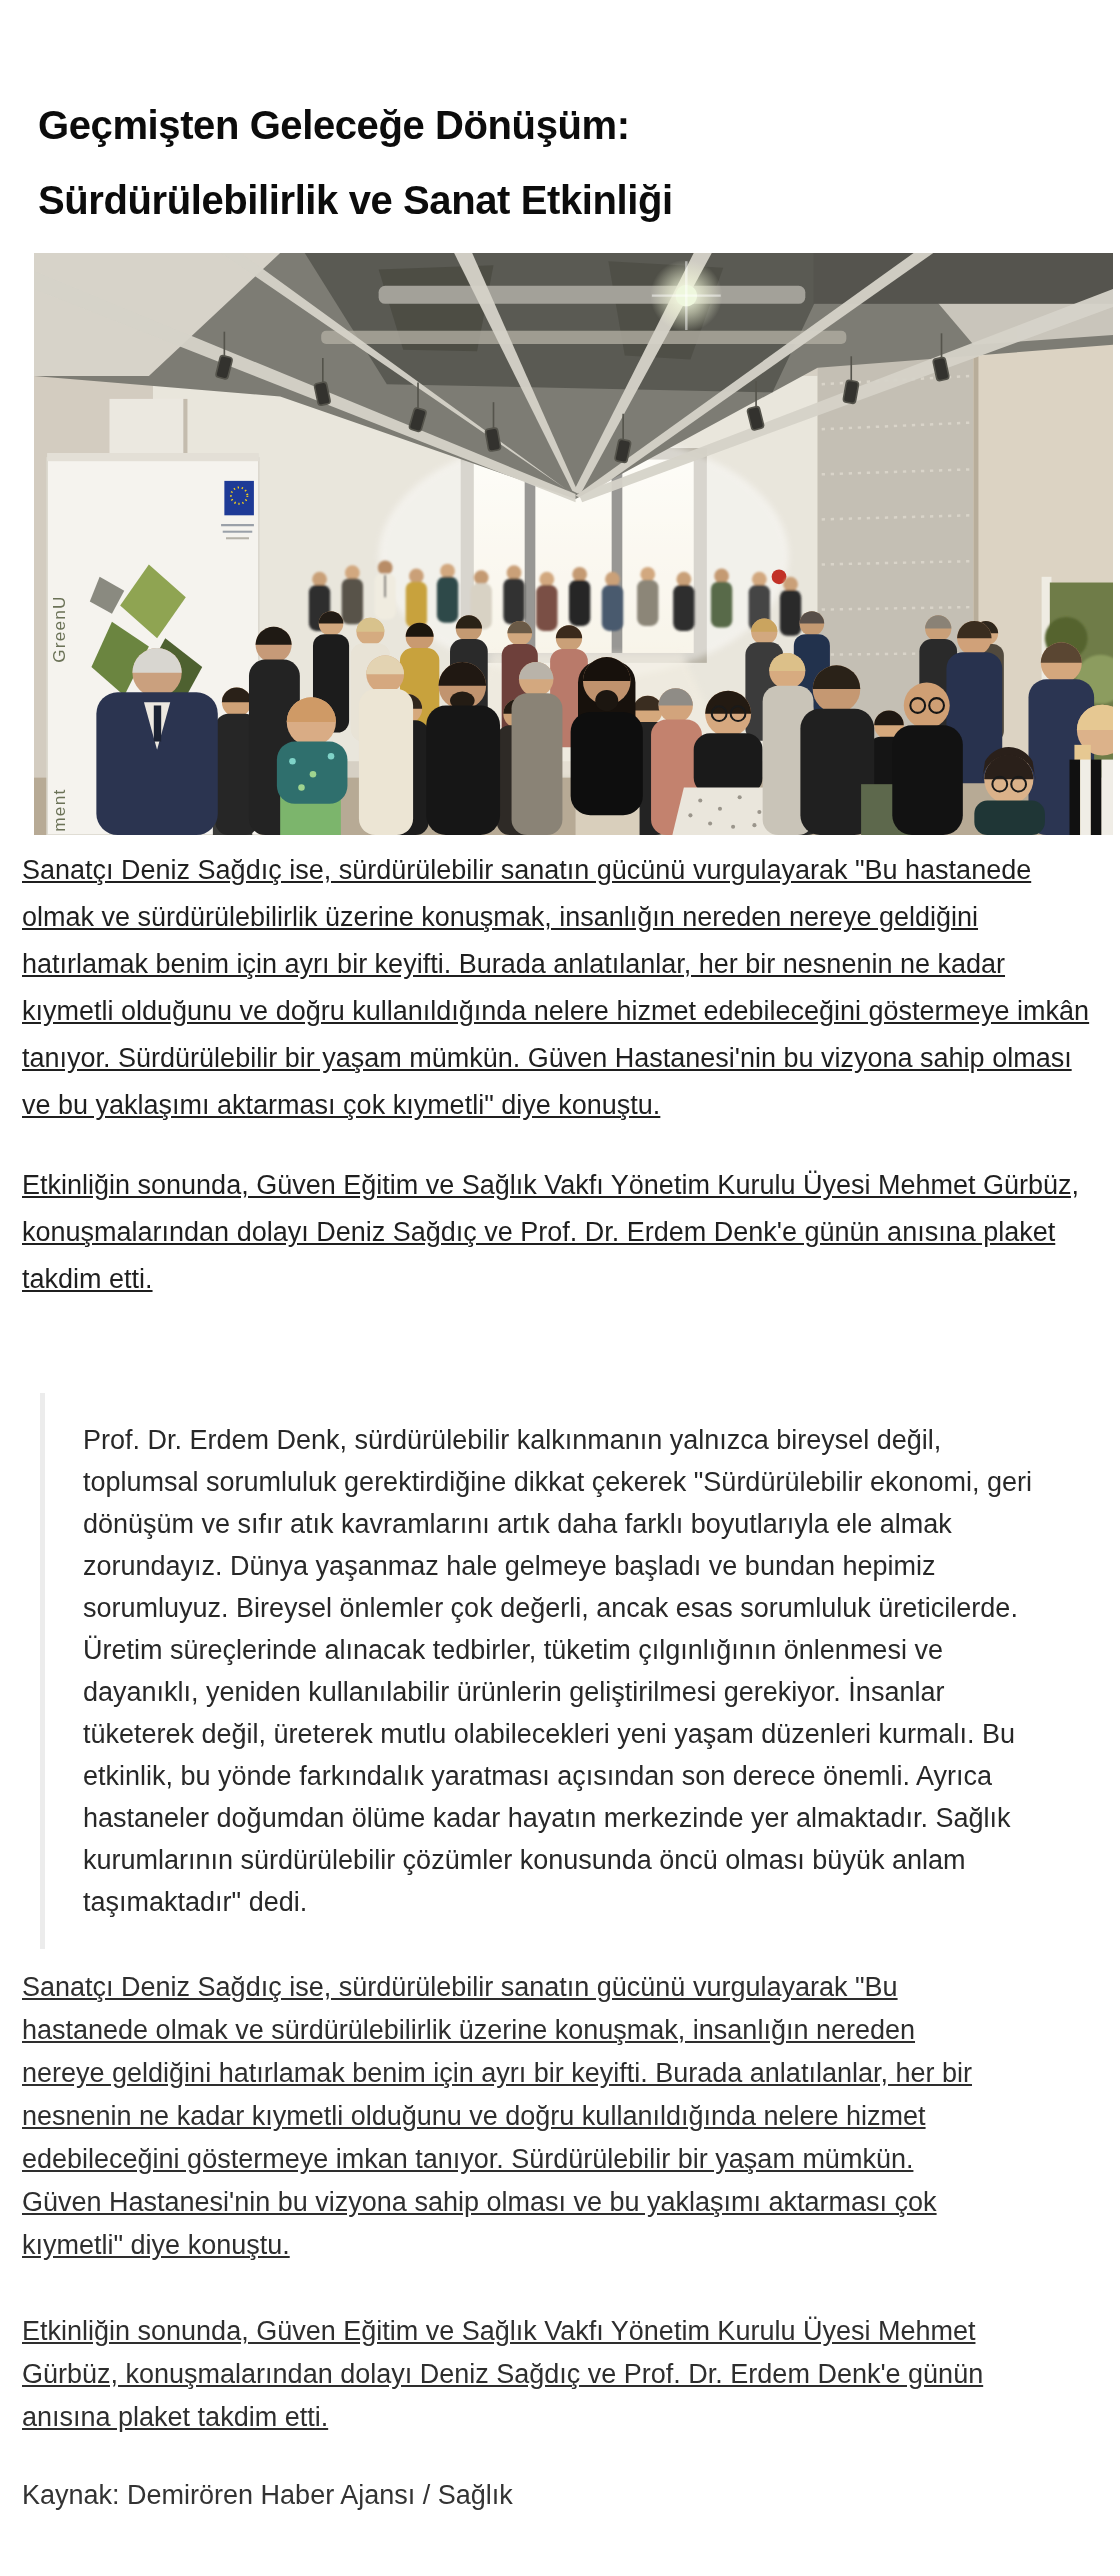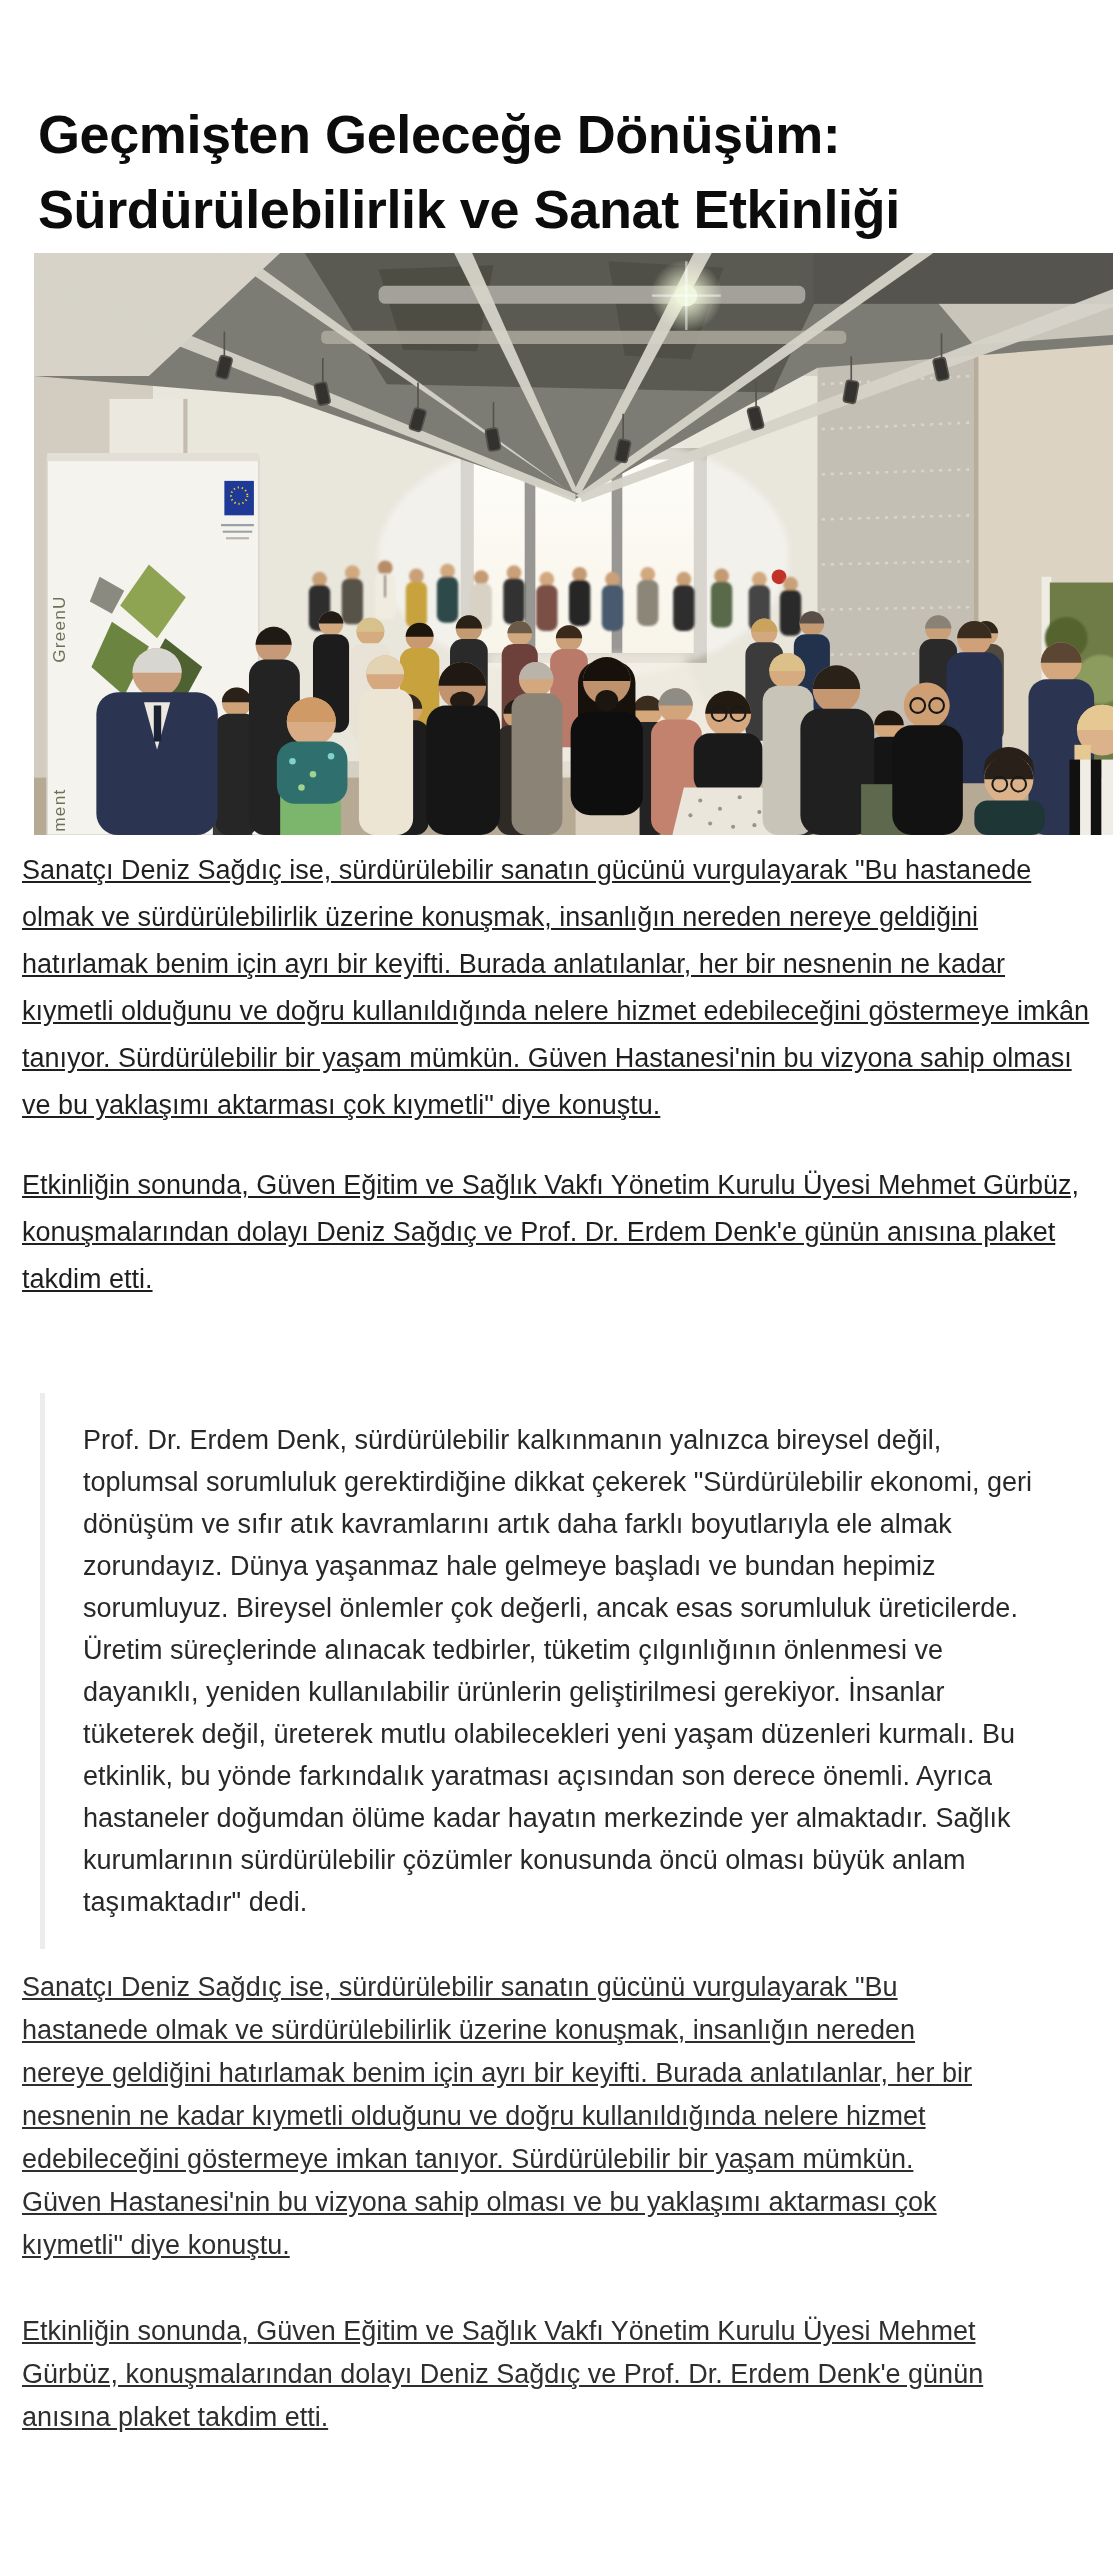--- a/index.html
+++ b/index.html
@@ -2,21 +2,21 @@
 <html lang="tr" style="font-size:13px"><head>
 <meta charset="utf-8">
 <style>
   html,body{margin:0;padding:0;background:#ffffff;}
   .page{
     position:relative;width:1121px;height:2576px;background:#ffffff;
     overflow:hidden;font-family:"Liberation Sans",sans-serif;
   }
   .title{
     position:absolute;left:38px;top:61px;width:1066px;
-    font-size:54px;font-weight:bold;line-height:75px;letter-spacing:-0.4px;
+    font-size:40px;font-weight:bold;line-height:75px;letter-spacing:-0.4px;
     color:#0c0c0c;white-space:pre;
   }
   .photo{
     position:absolute;left:34px;top:253px;width:1079px;height:582px;
     background:#cfc9bd;overflow:hidden;
   }
   .photo svg{display:block;width:100%;height:100%;}
   .para{position:absolute;white-space:pre;margin:0;text-decoration:underline;}
   .para-a{font-size:27px;line-height:47px;color:#1f1f1f;}
   #p1{left:22px;top:847px;}
@@ -479,15 +479,16 @@
 nereye geldiğini hatırlamak benim için ayrı bir keyifti. Burada anlatılanlar, her bir
 nesnenin ne kadar kıymetli olduğunu ve doğru kullanıldığında nelere hizmet
 edebileceğini göstermeye imkan tanıyor. Sürdürülebilir bir yaşam mümkün.
 Güven Hastanesi'nin bu vizyona sahip olması ve bu yaklaşımı aktarması çok
 kıymetli" diye konuştu.</p>
 
   <p id="p4" class="para para-b">Etkinliğin sonunda, Güven Eğitim ve Sağlık Vakfı Yönetim Kurulu Üyesi Mehmet
 Gürbüz, konuşmalarından dolayı Deniz Sağdıç ve Prof. Dr. Erdem Denk'e günün
 anısına plaket takdim etti.</p>
 
+  <div class="source">Kaynak: Demirören Haber Ajansı / Sağlık</div>
 
 </div>
 
 
 </body></html>

